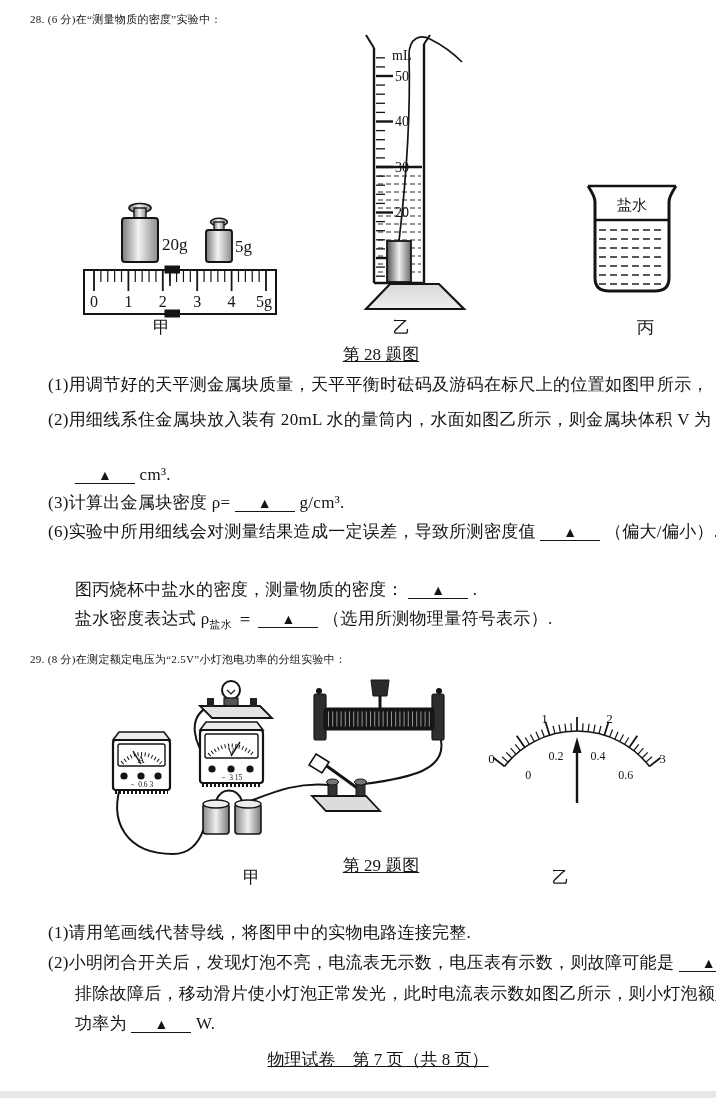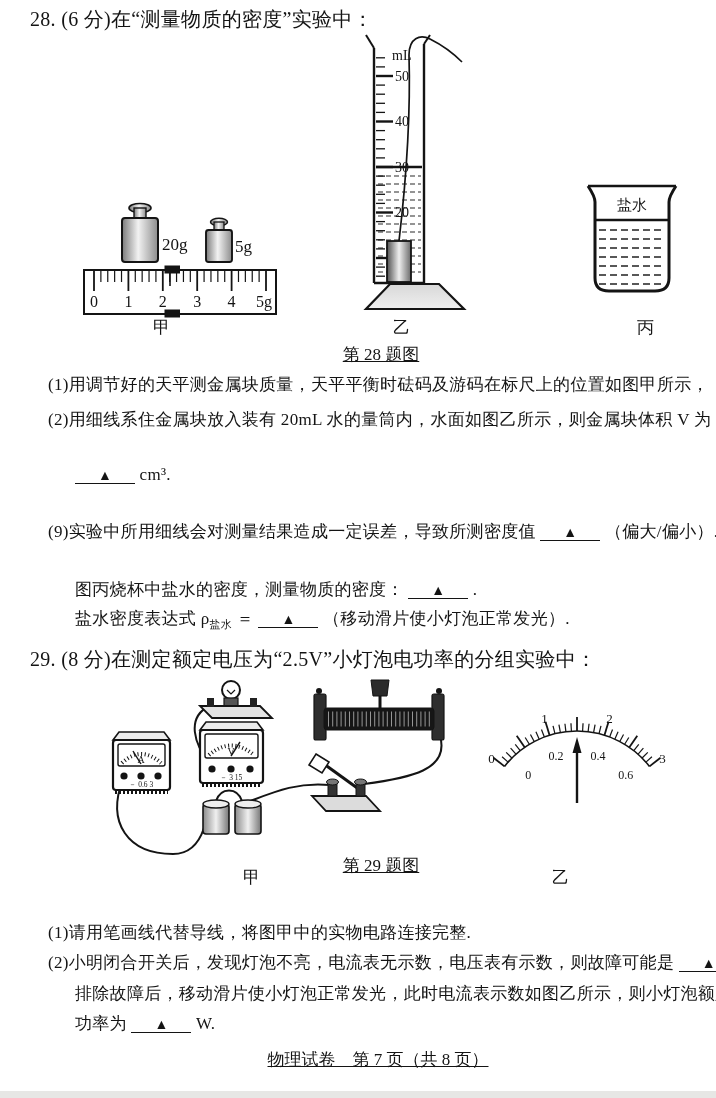--- a/index.html
+++ b/index.html
@@ -1,19 +1,19 @@
 <!DOCTYPE html>
 <html><head>
 <meta charset="utf-8">
 <style>
   html,body{margin:0;padding:0;background:#f4f4f2;}
   .page{position:relative;width:716px;height:1098px;background:#ffffff;
         font-family:"Liberation Serif","DejaVu Serif",serif;color:#141414;overflow:hidden;}
   .tl{position:absolute;font-size:17px;white-space:nowrap;letter-spacing:.3px;line-height:22px;}
-  .hdr{font-size:20px;}
+  .hdr{font-size:11px;}
   .blank{display:inline-block;min-width:52px;text-align:center;border-bottom:1.6px solid #141414;
          padding:0 4px;font-size:14px;line-height:15px;vertical-align:baseline;}
   .figlabel{position:absolute;font-size:17px;}
   .caption{position:absolute;font-size:17px;transform:translateX(-50%);white-space:nowrap;text-decoration:underline;}
   svg{position:absolute;overflow:visible;}
   svg text{font-family:"Liberation Serif","DejaVu Serif",serif;fill:#141414;}
   sub.small{font-size:11px;}
   .botstrip{position:absolute;left:0;bottom:0;width:716px;height:7px;background:#e7e7e5;}
 </style>
 </head>
@@ -180,35 +180,40 @@
   <div class="figlabel" style="left:393px;top:316px">乙</div>
   <div class="figlabel" style="left:637px;top:316px">丙</div>
   <div class="caption" style="left:381px;top:343px">第 28 题图</div>
 
   <div class="tl" style="left:48px;top:374px">(1)用调节好的天平测金属块质量，天平平衡时砝码及游码在标尺上的位置如图甲所示，</div>
   <div class="tl" style="left:48px;top:409px">(2)用细线系住金属块放入装有 20mL 水的量筒内，水面如图乙所示，则金属块体积 V 为</div>
   <div class="tl" style="left:75px;top:464px">
     <span class="blank">▲</span>
     <span>cm³.</span>
   </div>
+  <div class="tl" style="left:48px;top:492px">
+    <span>(3)计算出金属块密度 ρ=</span>
+    <span class="blank">▲</span>
+    <span>g/cm³.</span>
+  </div>
   <div class="tl" style="left:48px;top:521px">
-    <span>(9)实验中所用细线会对测量结果造成一定误差，导致所测密度值</span>
+    <span>(6)实验中所用细线会对测量结果造成一定误差，导致所测密度值</span>
     <span class="blank">▲</span>
     <span>（偏大/偏小）.</span>
   </div>
   <div class="tl" style="left:75px;top:579px">
     <span>图丙烧杯中盐水的密度，测量物质的密度：</span>
     <span class="blank">▲</span>
     <span>.</span>
   </div>
   <div class="tl" style="left:75px;top:608px">
     <span>盐水密度表达式 ρ</span><sub class="small">盐水</sub>
     <span>＝</span>
     <span class="blank">▲</span>
-    <span>（移动滑片使小灯泡正常发光）.</span>
+    <span>（选用所测物理量符号表示）.</span>
   </div>
 
   <div class="tl hdr" style="left:30px;top:648px"><span>29. (8 分)在测定额定电压为“2.5V”小灯泡电功率的分组实验中：</span></div>
 
   <svg style="left:88px;top:678px" width="360" height="190" viewBox="0 0 360 190">
     <defs>
       <linearGradient id="bat" x1="0" y1="0" x2="1" y2="0">
         <stop offset="0" stop-color="#8a8a8a"></stop>
           <stop offset="0.5" stop-color="#f0f0f0"></stop>
           <stop offset="1" stop-color="#777"></stop>

